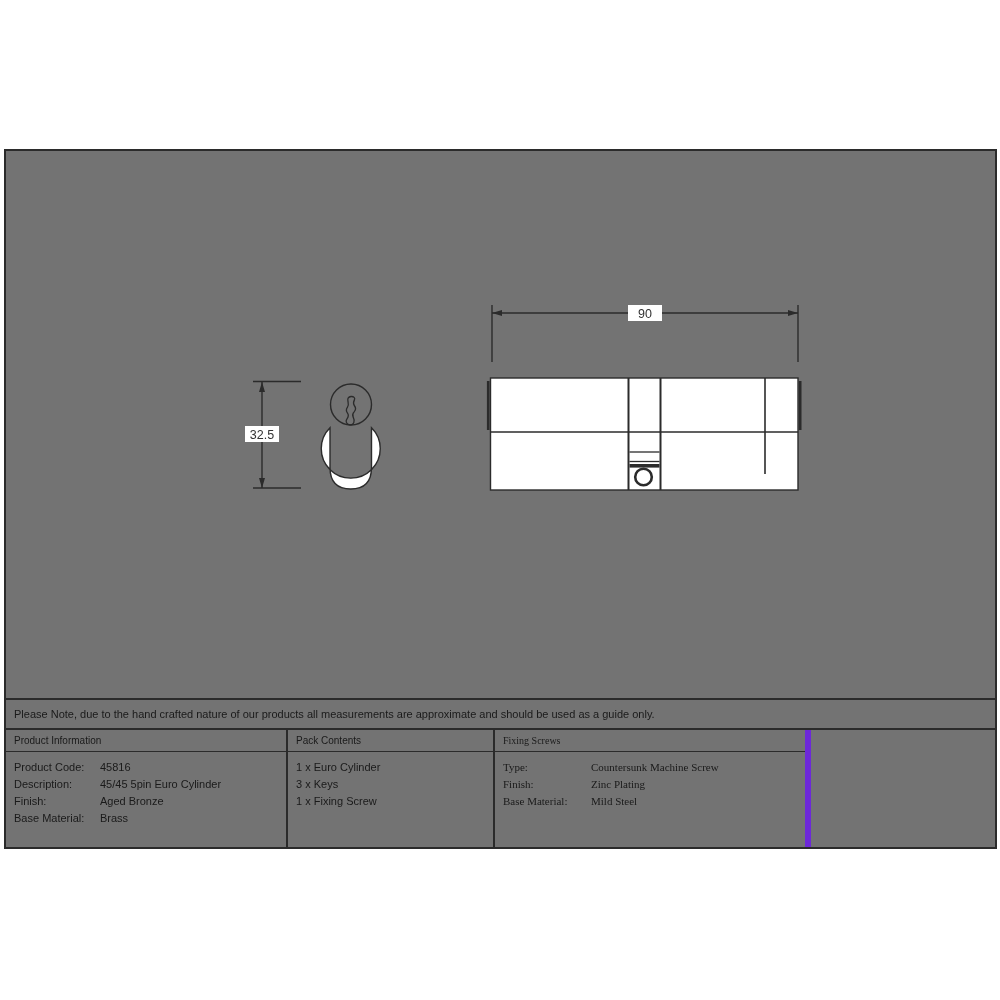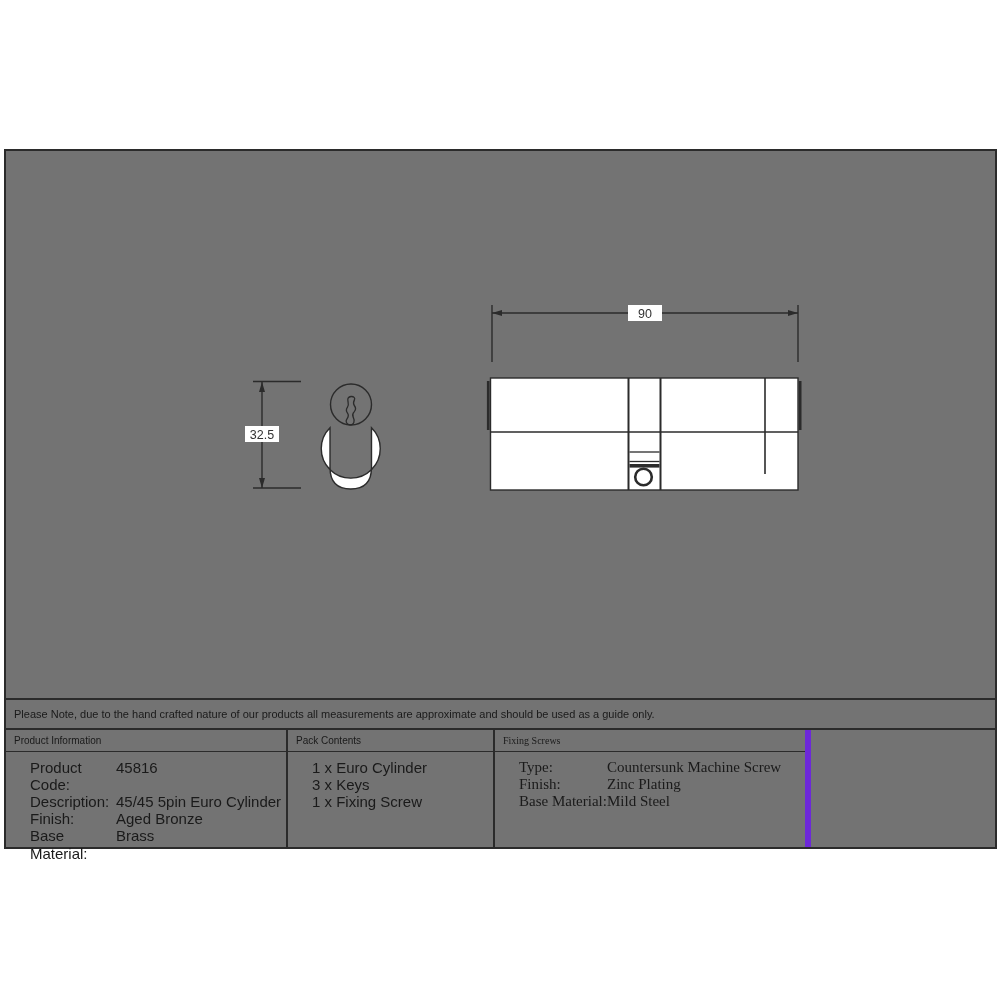--- a/index.html
+++ b/index.html
@@ -19,21 +19,21 @@
   .spec-table{display:flex;height:117px;}
   .spec-col{box-sizing:border-box;height:100%;}
   .col-1{width:282px;border-right:2px solid #2b2b2b;}
   .col-2{width:207px;border-right:2px solid #2b2b2b;}
   .col-3{width:316px;border-right:6px solid #6d28d9;font-family:Liberation Serif, serif;}
   .col-4{width:166px;display:flex;align-items:center;justify-content:center;}
   .col-header{
     height:20.5px;border-bottom:1.5px solid #2b2b2b;display:flex;align-items:center;
     padding-left:8px;font-size:10px;
   }
-  .col-body{padding:7px 0 0 24px;font-size:15px;}
+  .col-body{padding:7px 0 0 8px;font-size:11px;}
   .kv-row{display:grid;grid-template-columns:86px auto;line-height:17.2px;}
   .col-3 .kv-row{grid-template-columns:88px auto;}
   .list-row{line-height:17.2px;}
   svg.drawing{position:absolute;left:0;top:0;pointer-events:none;}
   
   .logo{display:flex;flex-direction:column;align-items:center;margin-top:-6px;}
   .logo-row{display:flex;align-items:flex-start;}
   .logo-textcol{margin-left:-9px;margin-top:2px;}
   .logo-fromthe{
     font-family:"Liberation Serif", serif;font-size:10.5px;color:#111;

